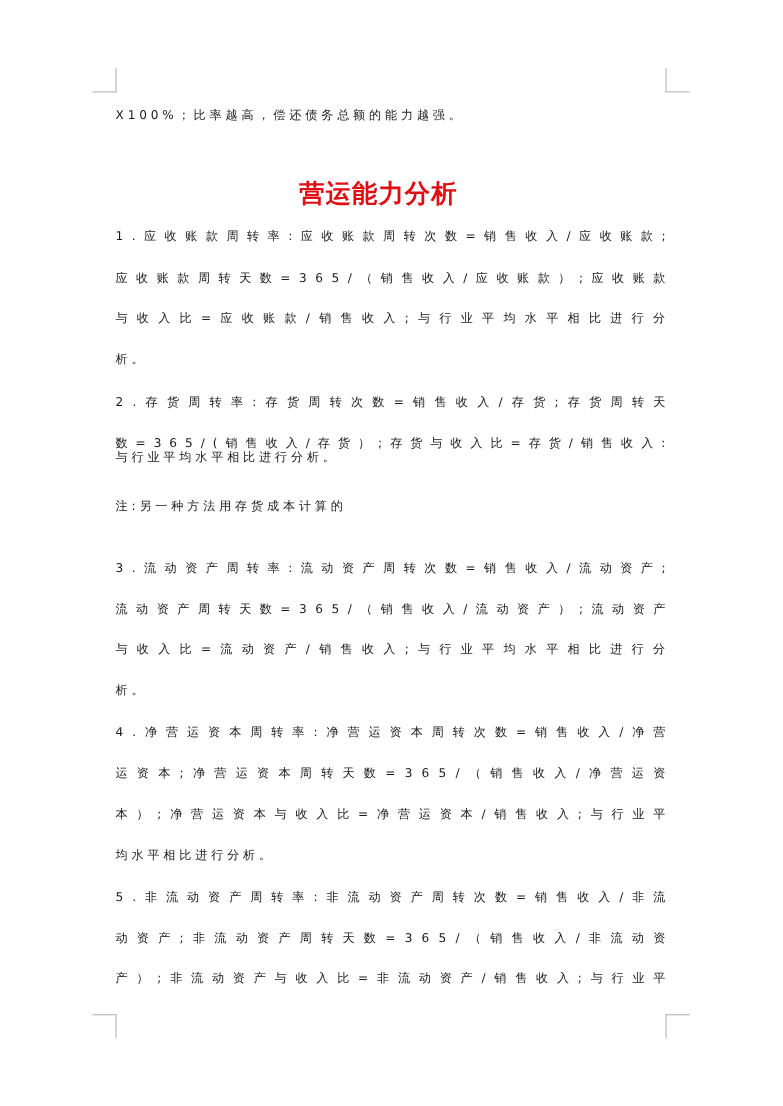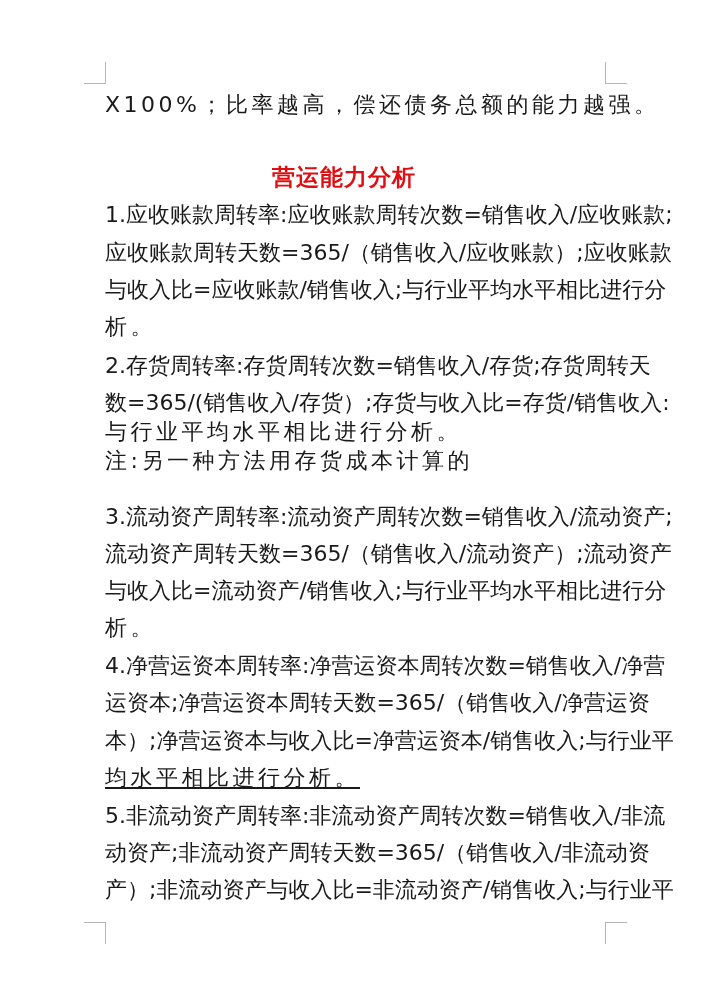--- a/index.html
+++ b/index.html
@@ -3,21 +3,21 @@
 <meta charset="utf-8">
 <style>
   html, body { margin:0; padding:0; background:#ffffff; }
   body { width:712px; height:1005px; position:relative; overflow:hidden;
          font-family: "DejaVu Sans", "Liberation Sans", sans-serif; color:#1a1a1a; }
   .corner { position:absolute; width:21px; height:21px; border-color:#b5b5b5; border-style:solid; border-width:0; }
   .corner.tl { left:84px; top:62px; border-right-width:1px; border-bottom-width:1px; }
   .corner.tr { left:605px; top:62px; border-left-width:1px; border-bottom-width:1px; }
   .corner.bl { left:84px; top:922px; border-right-width:1px; border-top-width:1px; }
   .corner.br { left:605px; top:922px; border-left-width:1px; border-top-width:1px; }
-  .line { position:absolute; left:105px; width:500px; font-size:22px; line-height:22px;
+  .line { position:absolute; left:105px; width:500px; font-size:11px; line-height:22px;
           white-space:nowrap; text-align:justify; text-align-last:justify; letter-spacing:0; }
   .line.last { text-align-last:left; }
   .title { position:absolute; left:0; width:688px; top:162px; text-align:center;
            font-size:23px; font-weight:bold; color:#e00d12; line-height:30px; letter-spacing:1px; }
 </style>
 </head>
 <body>
 
 <div>
   <div class="corner tl"></div>
@@ -181,21 +181,21 @@
         <span>=</span>
         <span>存</span>
         <span>货</span>
         <span>/</span>
         <span>销</span>
         <span>售</span>
         <span>收</span>
         <span>入</span>
         <span>:</span>
       </div>
-    <div class="line last" style="top: 421px; letter-spacing: 3.5px;">与行业平均水平相比进行分析。</div>
+    <div class="line last" style="top: 405px; letter-spacing: 3.5px;">与行业平均水平相比进行分析。</div>
   </div>
 
   <div>
     <div class="line last" style="top: 450px; letter-spacing: 3.5px;">注:另一种方法用存货成本计算的</div>
   </div>
 
   <div>
     <div class="line" style="top: 506px; white-space: normal; display: flex; justify-content: space-between;">
         <span>3</span>
         <span>.</span>
@@ -374,21 +374,21 @@
         <span>销</span>
         <span>售</span>
         <span>收</span>
         <span>入</span>
         <span>;</span>
         <span>与</span>
         <span>行</span>
         <span>业</span>
         <span>平</span>
       </div>
-    <div class="line last" style="top: 767px; letter-spacing: 3.5px; text-decoration: underline;">均水平相比进行分析。</div>
+    <div class="line last" style="top: 767px; letter-spacing: 3.5px;">均水平相比进行分析。</div>
   </div>
 
   <div>
     <div class="line" style="top: 805px; white-space: normal; display: flex; justify-content: space-between;">
         <span>5</span>
         <span>.</span>
         <span>非</span>
         <span>流</span>
         <span>动</span>
         <span>资</span>

